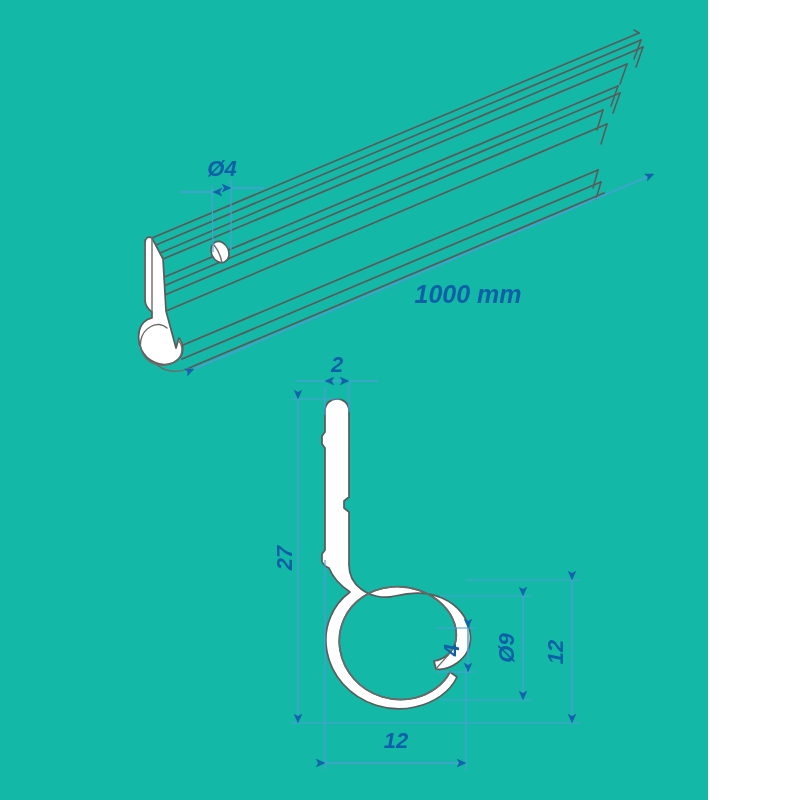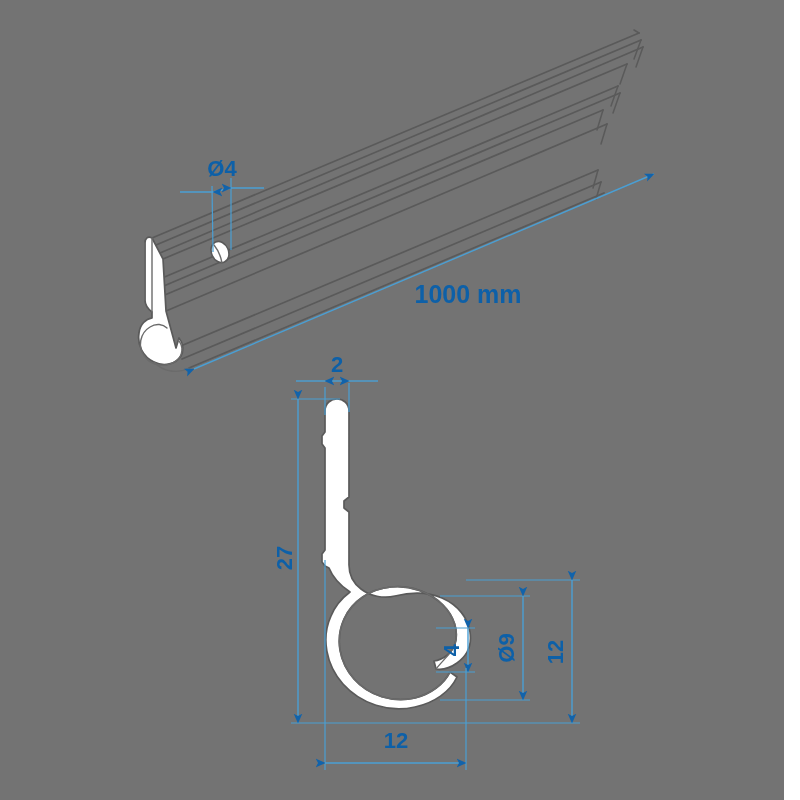--- a/index.html
+++ b/index.html
@@ -8,23 +8,24 @@
     background: #ffffff;
   }
   body {
     width: 800px;
     height: 800px;
     overflow: hidden;
     font-family: "Liberation Sans", sans-serif;
   }
   #drawing-root {
     position: relative;
-    width: 784px;
+    width: 708px;
     height: 800px;
-    background: #737373;
+    background: #14b8a6;
+    font-style: italic;
   }
   svg.sheet {
     display: block;
     width: 800px;
     height: 800px;
   }
   .part-line {
     fill: none;
     stroke: #5a5a5a;
     stroke-width: 1.7;

